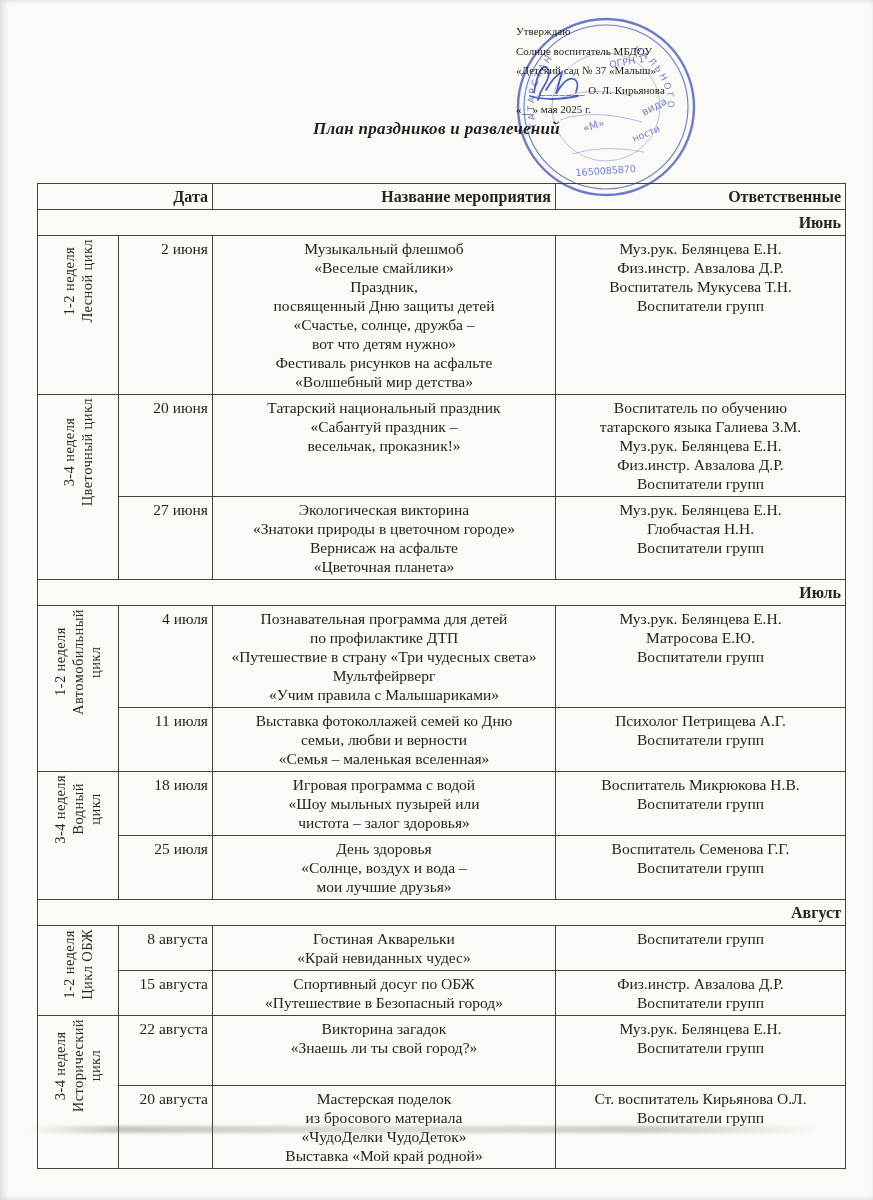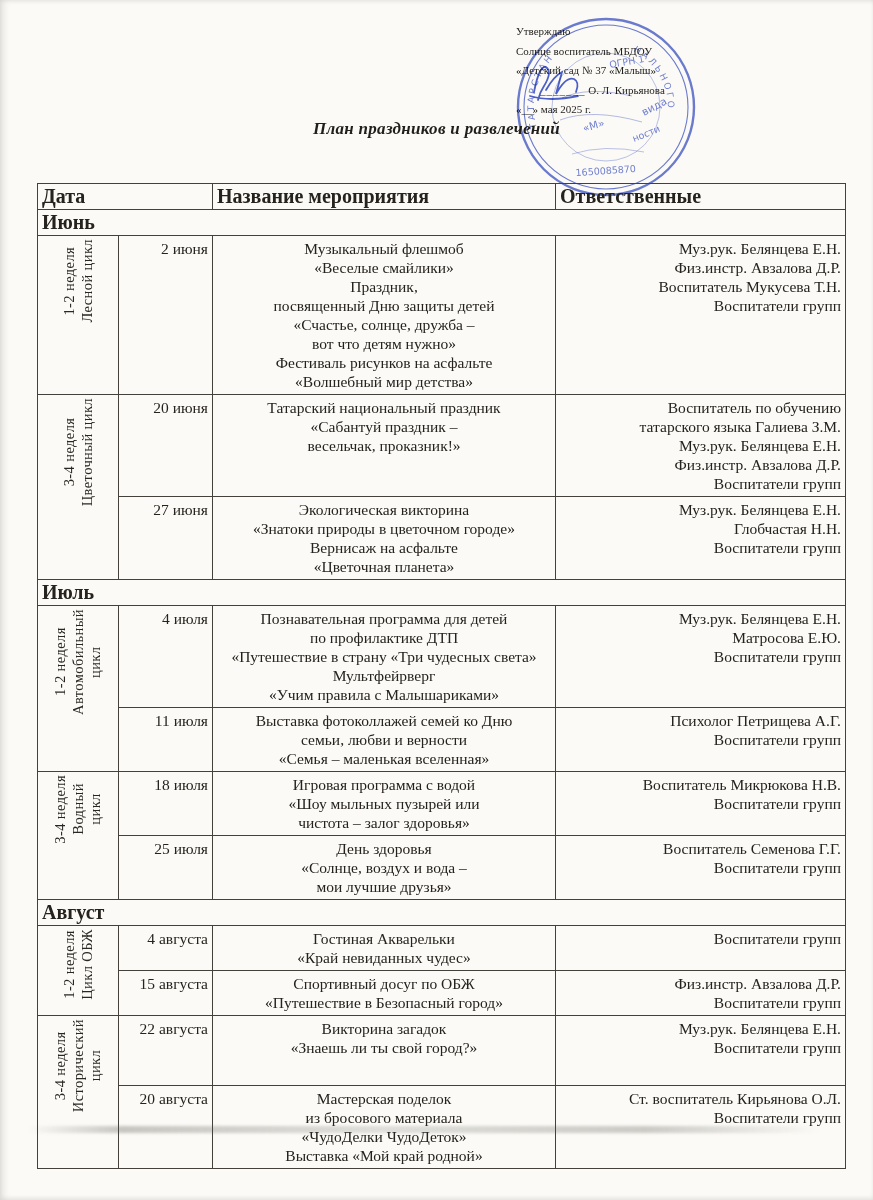--- a/index.html
+++ b/index.html
@@ -45,26 +45,26 @@
     border-collapse: collapse; table-layout: fixed; width: 808px;
     font-size: 15.5px; line-height: 19px;
   }
   table.plan td {
     border: 1px solid #44403a;
     padding: 3px 4px;
     vertical-align: top;
     color: #26231e;
   }
   td.hdr, td.month-cell {
-    font-weight: bold; text-align: left; font-size: 20px;
+    font-weight: bold; text-align: right; font-size: 16px;
     padding: 2px 2px; color: #1d1b17;
   }
   td.c-date { text-align: right; white-space: pre-line; }
   td.c-event { text-align: center; white-space: pre-line; }
-  td.c-resp { text-align: right; padding-left: 8px; white-space: pre-line; }
+  td.c-resp { text-align: center; padding-left: 8px; white-space: pre-line; }
   td.c-cycle { vertical-align: middle; text-align: center; padding: 2px 1px; }
   td.c-cycle .rot {
     display: inline-block;
     writing-mode: vertical-rl;
     transform: rotate(180deg);
     white-space: pre-line;
     font-size: 14.5px; line-height: 17.5px; letter-spacing: .4px;
     color: #2a2722;
   }
 </style>
@@ -220,21 +220,21 @@
 мои лучшие друзья»</td>
           <td class="c-resp">Воспитатель Семенова Г.Г.
 Воспитатели групп</td>
         </tr>
         <tr>
           <td class="month-cell" colspan="4">Август</td>
         </tr>
         <tr>
           <td class="c-cycle" rowspan="2"><div class="rot">1-2 неделя
 Цикл ОБЖ</div></td>
-          <td class="c-date">4 августа</td>
+          <td class="c-date">8 августа</td>
           <td class="c-event">Гостиная Акварельки
 «Край невиданных чудес»</td>
           <td class="c-resp">Воспитатели групп</td>
         </tr>
         <tr>
           <td class="c-date">15 августа</td>
           <td class="c-event">Спортивный досуг по ОБЖ
 «Путешествие в Безопасный город»</td>
           <td class="c-resp">Физ.инстр. Авзалова Д.Р.
 Воспитатели групп</td>

